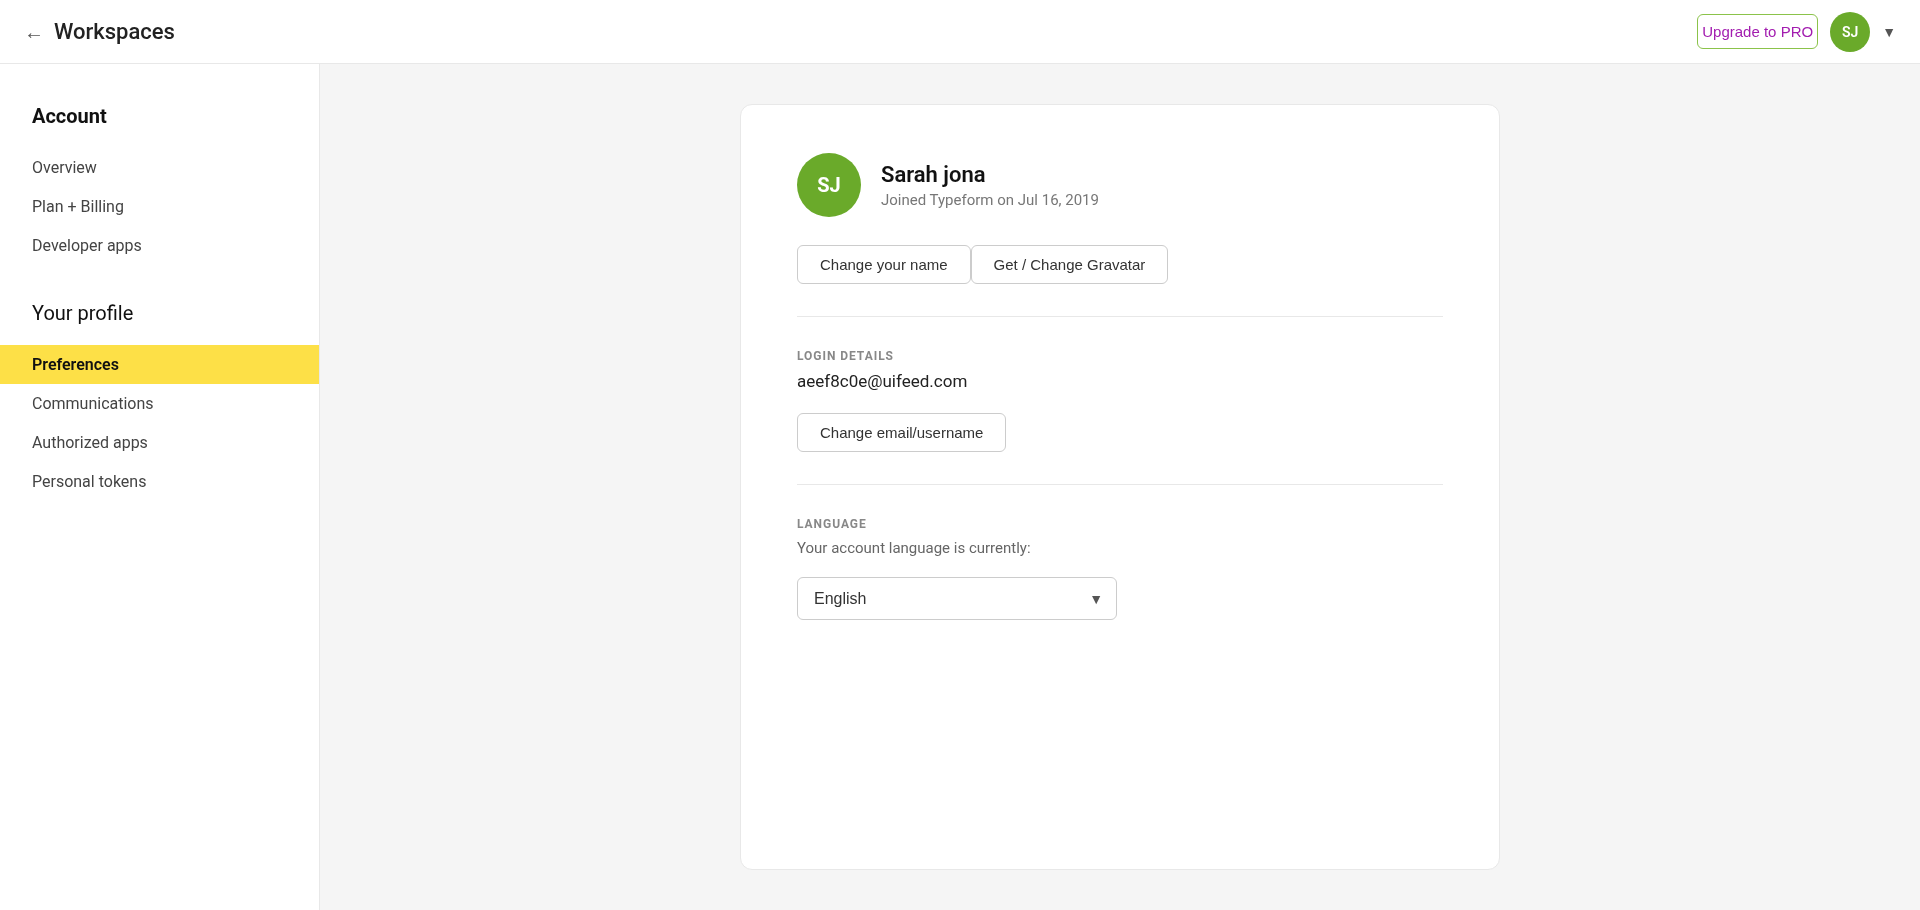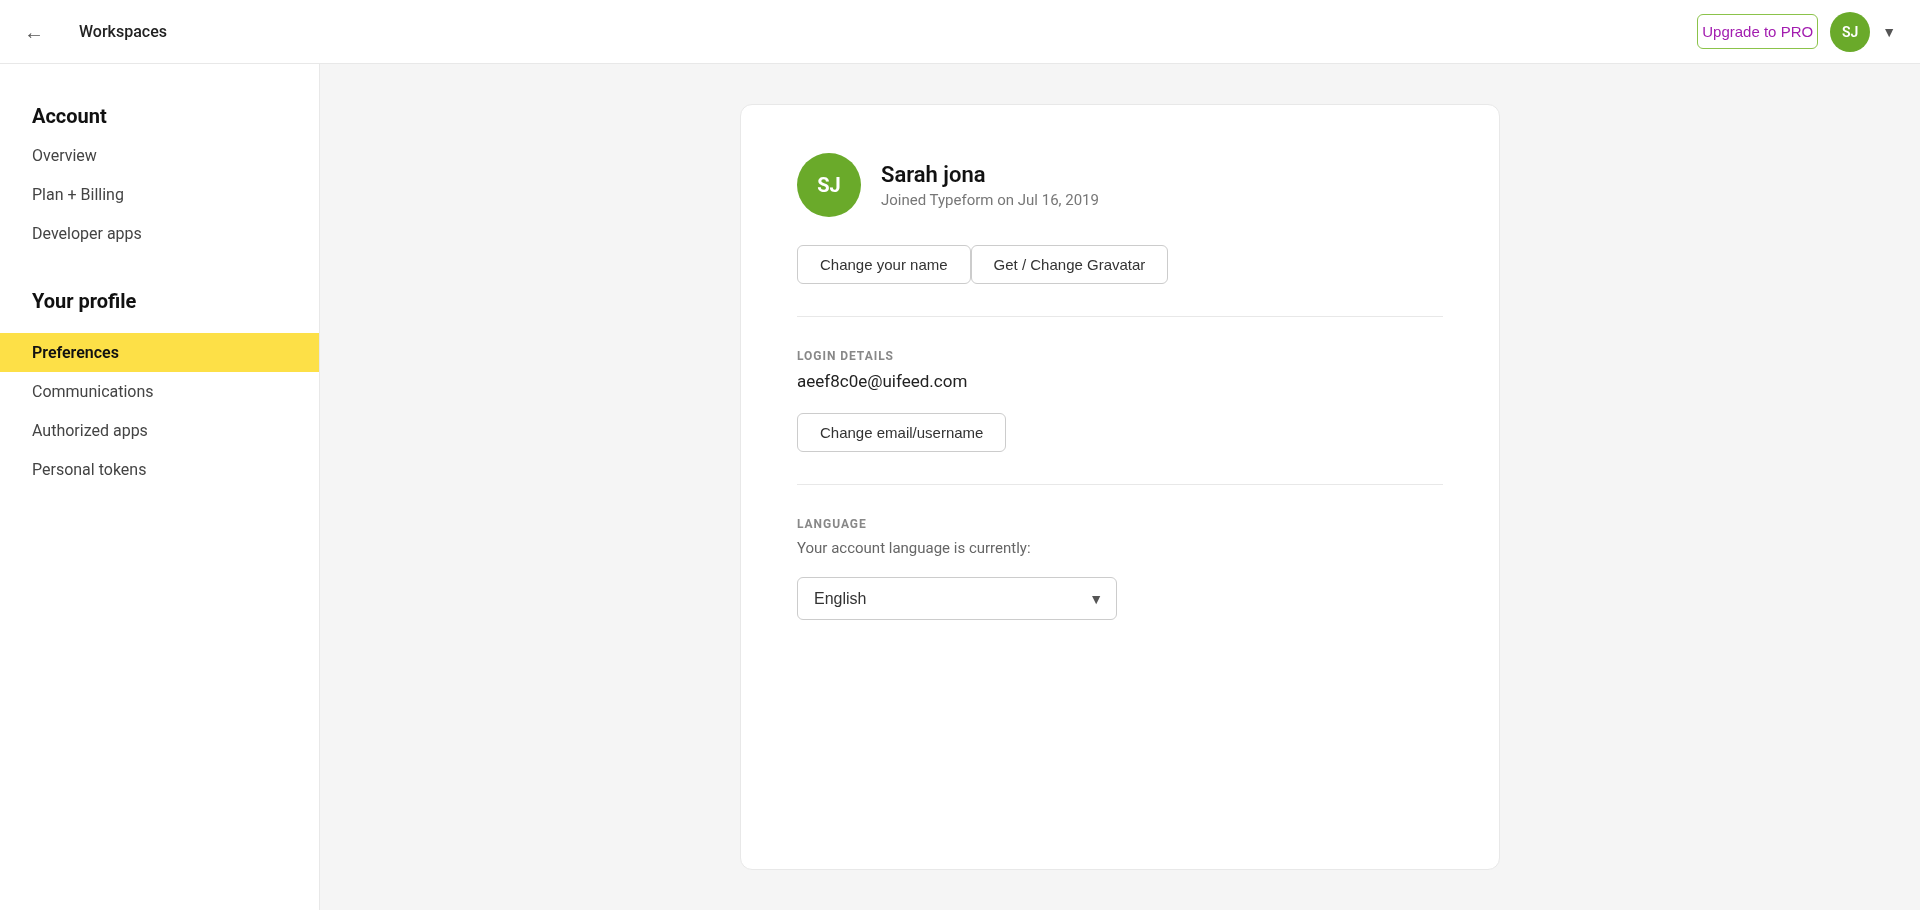--- a/index.html
+++ b/index.html
@@ -28,24 +28,23 @@
       display: flex;
       align-items: center;
       gap: 10px;
     }
     .back-arrow {
       font-size: 20px;
       color: #555;
       cursor: pointer;
     }
     .topnav-title {
-      font-size: 16px;
+      font-size: 22px;
       font-weight: 500;
       color: #222;
-      margin-left: 25px;
     }
     .topnav-right {
       display: flex;
       align-items: center;
       gap: 12px;
     }
     .upgrade-btn {
       border: 1.5px solid #8bc34a;
       border-radius: 6px;
       padding: 8px 4px;
@@ -87,33 +86,33 @@
       background: #fff;
       border-right: 1px solid #e8e8e8;
       padding: 40px 0 40px 32px;
       flex-shrink: 0;
       min-height: 846px;
     }
     .sidebar-section-title {
       font-size: 20px;
       font-weight: 700;
       color: #111;
-      margin-bottom: 8px;
+      margin-bottom: 20px;
     }
     .sidebar-nav-item {
       font-size: 16px;
       color: #444;
       padding: 10px 0;
       cursor: pointer;
       display: block;
     }
     .sidebar-section-gap { margin-bottom: 36px; }
     .sidebar-section-title2 {
       font-size: 20px;
-      font-weight: 700;
+      font-weight: 400;
       color: #111;
       margin-bottom: 20px;
     }
     .sidebar-nav-item-active {
       font-size: 16px;
       color: #111;
       font-weight: 600;
       padding: 10px 0;
       cursor: pointer;
       display: block;

